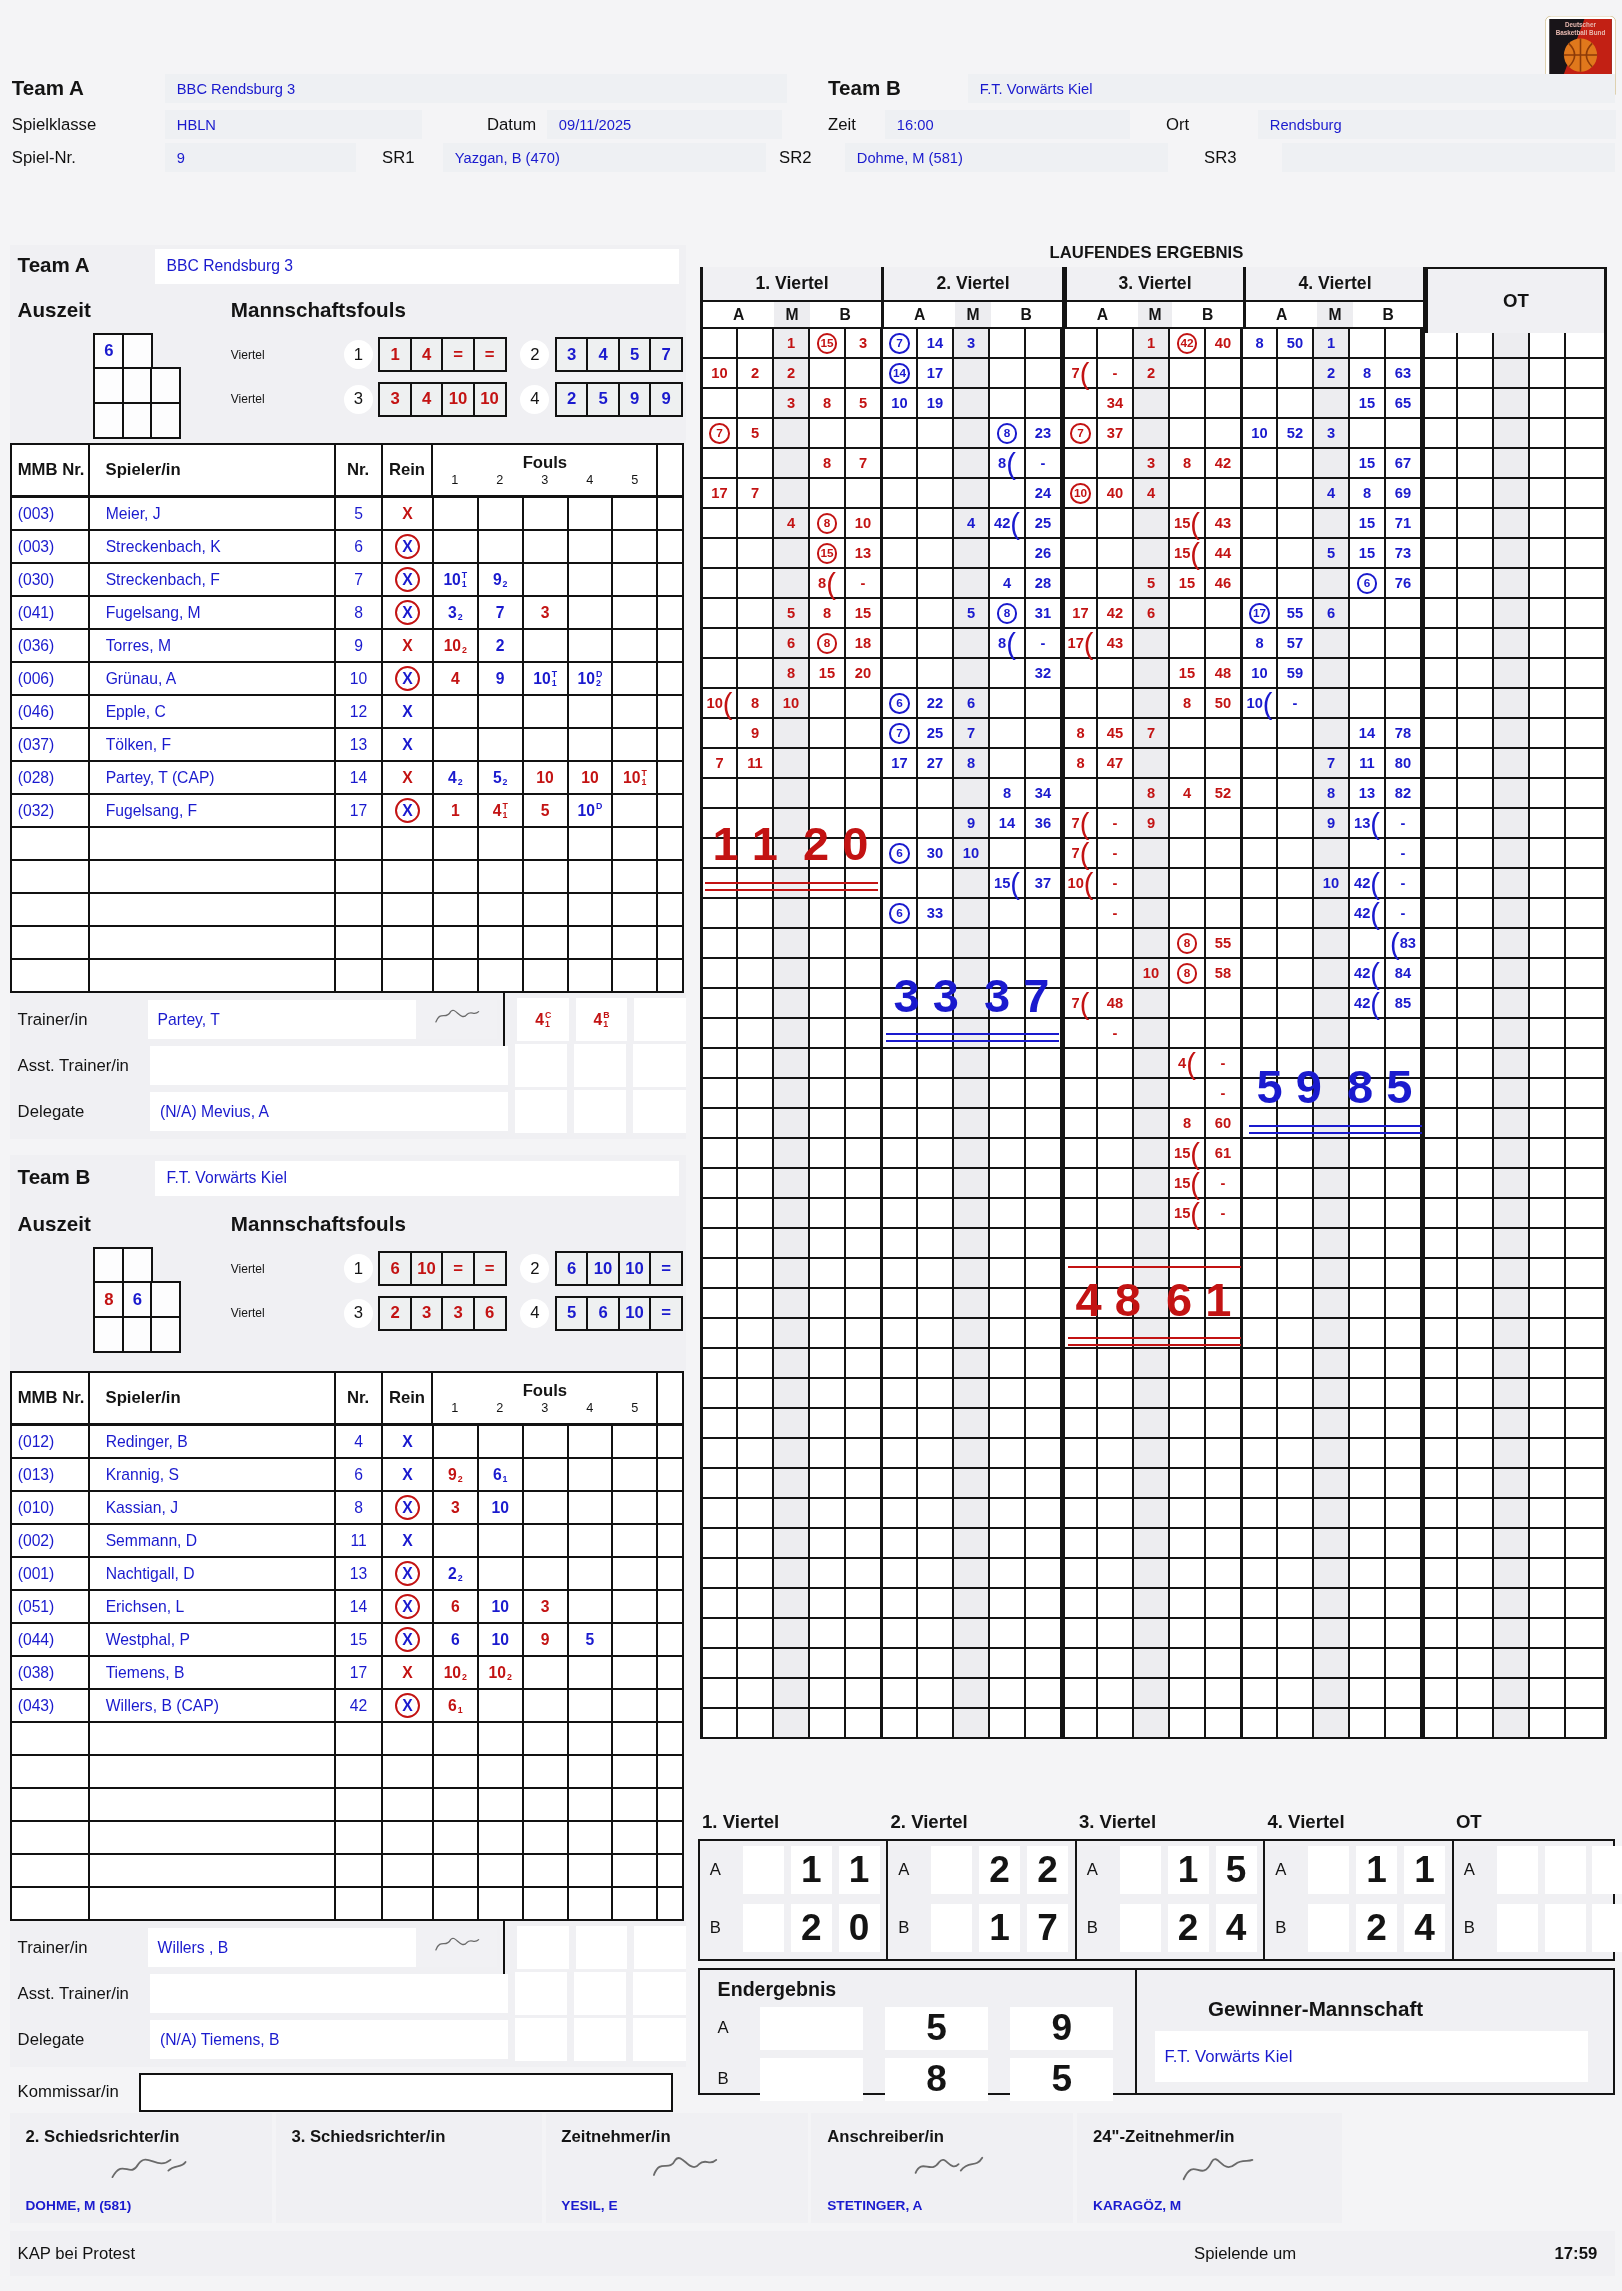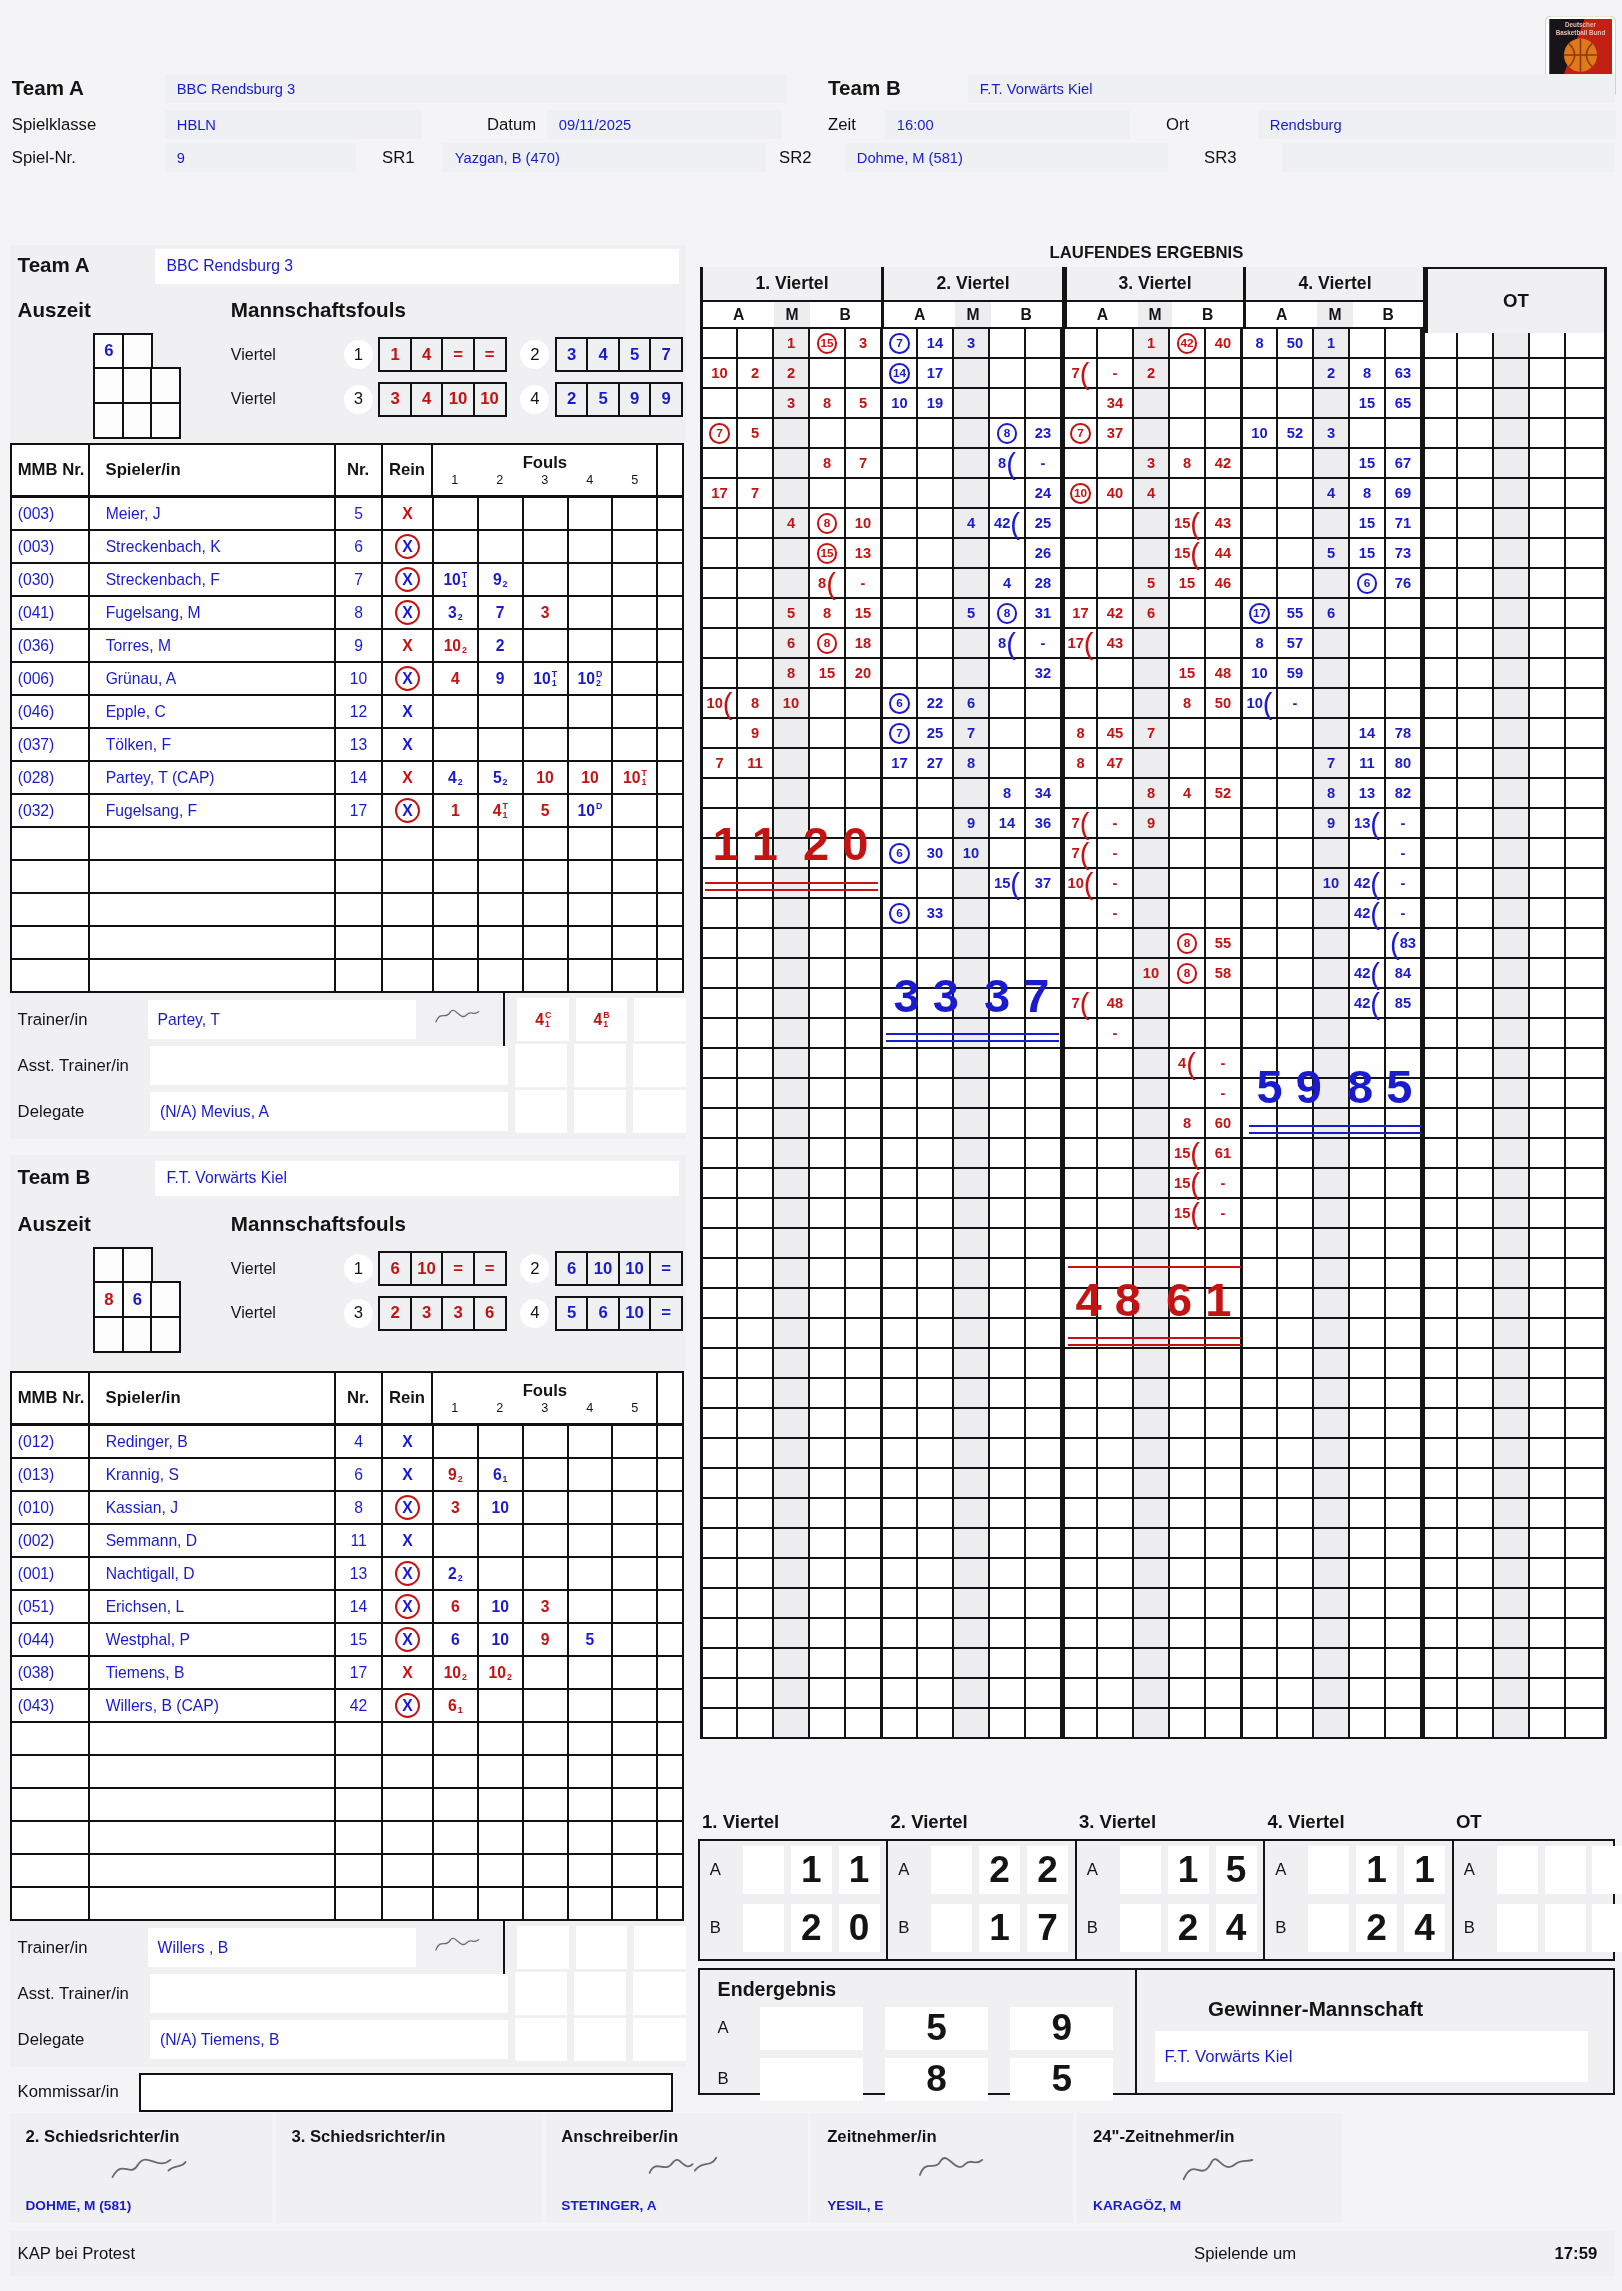--- a/index.html
+++ b/index.html
@@ -10,21 +10,21 @@
   .tb { color:#1a1ace; }
   .lab { font-size:16.7px; color:#111; }
   .big-lab { font-size:20.6px; font-weight:700; }
   .inp { background:#eef0f3; font-size:14.7px; color:#1a1ace; display:flex; align-items:center; padding-left:11.8px; height:29px; }
   .white-inp { background:#fff; }
   
   .panel-grey { background:#f0f0f3; }
   .az-row { display:flex; }
   .az-cell { width:31px; height:37px; border:2.5px solid #111; margin:-2.5px 0 0 -2.5px; background:#fdfdfe; font-size:16.7px; font-weight:700; display:flex; align-items:center; justify-content:center; }
   .mf-line { display:flex; align-items:center; height:39px; margin-bottom:5.9px; }
-  .mf-viertel { font-size:16px; width:113px; }
+  .mf-viertel { font-size:12px; width:113px; }
   .mf-pill { width:29px; height:29px; background:#fff; border-radius:50%; display:inline-flex; align-items:center; justify-content:center; font-size:16.7px; margin-right:7.8px; }
   .mf-cells { display:inline-flex; margin-right:13.7px; }
   .mf-cell { width:34px; height:35px; border:2.5px solid #111; margin-left:-2.5px; background:#eef0f1; font-size:16.7px; font-weight:700; display:flex; align-items:center; justify-content:center; }
   
   .roster { border:2.9px solid #111; background:#fff; width:674px; }
   .ros-head, .ros-row { display:flex; }
   .ros-head { height:51px; border-bottom:1px solid #111; }
   .rh, .rc { border-right:2px solid #111; display:flex; align-items:center; }
   .rh-mmb,.rc-mmb { width:78px; padding-left:5.9px; font-size:15.7px; }
   .rh-name,.rc-name { width:247px; padding-left:16px; font-size:15.7px; }
@@ -2899,36 +2899,36 @@
           </svg></span>
       </div>
       <div class="off-name tb">DOHME, M (581)</div>
     </div>
     <div class="off-blk" style="width: 266px;">
       <div class="off-title">3. Schiedsrichter/in</div>
       <div class="off-sig"></div>
       <div class="off-name tb"></div>
     </div>
     <div class="off-blk" style="width: 262px;">
+      <div class="off-title">Zeitnehmer/in</div>
+      <div class="off-sig">
+        <span><svg width="88" height="43" viewBox="0 0 80 40">
+            <path d="M12,26 C18,10 26,24 32,12 C38,4 46,26 54,16 C60,10 64,18 70,12" fill="none" stroke="#6a6a6a" stroke-width="1.7" stroke-linecap="round"></path>
+          </svg></span>
+      </div>
+      <div class="off-name tb">YESIL, E</div>
+    </div>
+    <div class="off-blk" style="width: 262px;">
       <div class="off-title">Anschreiber/in</div>
       <div class="off-sig">
         <span><svg width="88" height="43" viewBox="0 0 80 40">
             <path d="M8,24 C14,10 22,26 30,14 C36,6 40,24 48,16 M50,22 C58,12 64,20 70,10" fill="none" stroke="#6a6a6a" stroke-width="1.7" stroke-linecap="round"></path>
           </svg></span>
       </div>
       <div class="off-name tb">STETINGER, A</div>
-    </div>
-    <div class="off-blk" style="width: 262px;">
-      <div class="off-title">Zeitnehmer/in</div>
-      <div class="off-sig">
-        <span><svg width="88" height="43" viewBox="0 0 80 40">
-            <path d="M12,26 C18,10 26,24 32,12 C38,4 46,26 54,16 C60,10 64,18 70,12" fill="none" stroke="#6a6a6a" stroke-width="1.7" stroke-linecap="round"></path>
-          </svg></span>
-      </div>
-      <div class="off-name tb">YESIL, E</div>
     </div>
     <div class="off-blk" style="width: 265px;">
       <div class="off-title">24"-Zeitnehmer/in</div>
       <div class="off-sig">
         <span><svg width="88" height="43" viewBox="0 0 80 40">
             <path d="M8,30 C18,8 24,34 34,14 C40,4 44,26 56,16 C62,11 68,14 72,12" fill="none" stroke="#6a6a6a" stroke-width="1.7" stroke-linecap="round"></path>
           </svg></span>
       </div>
       <div class="off-name tb">KARAGÖZ, M</div>
     </div>

